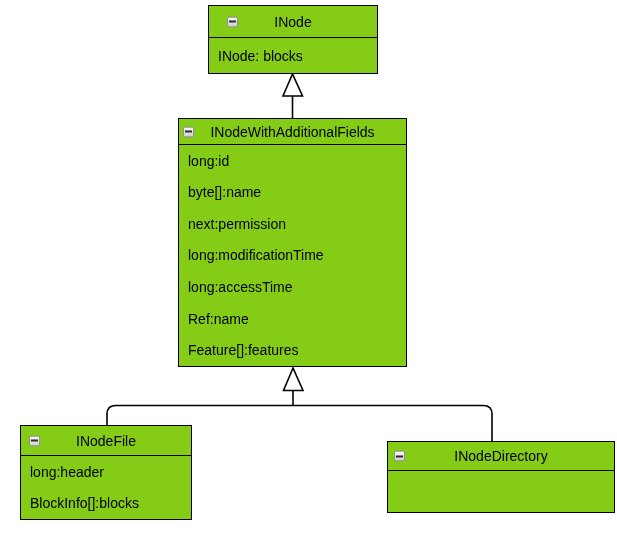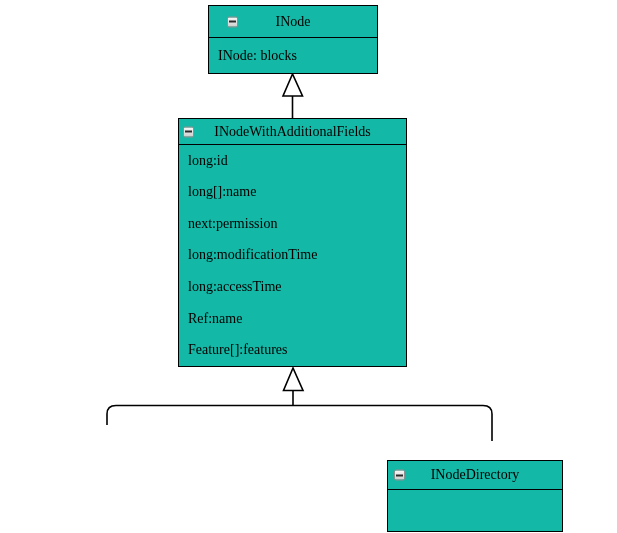--- a/index.html
+++ b/index.html
@@ -10,26 +10,25 @@
     font-family:"Liberation Sans", sans-serif;
     color:#000000;
     overflow:hidden;
   }
   .connectors{
     position:absolute;left:0;top:0;width:617px;height:533px;
     pointer-events:none;
   }
   .uml-class{
     position:absolute;
-    background:#14b8a6;
+    background:#84cc16;
     border:1.5px solid #000000;
     box-sizing:border-box;
     display:flex;
     flex-direction:column;
-    font-family:Liberation Serif, serif;
   }
   .title-bar{
     position:relative;
     flex:0 0 auto;
     display:flex;
     align-items:center;
     justify-content:center;
     border-bottom:1.5px solid #000000;
     box-sizing:border-box;
     font-size:14px;
@@ -94,31 +93,43 @@
 
   <div class="uml-class" style="left:178px;top:118px;width:229px;height:249px;">
     <div class="title-bar" style="height:26px;text-align:right;--icon-left:4px;">
       <span class="collapse-icon">
           <span class="minus"></span>
         </span>
       <span>INodeWithAdditionalFields</span>
     </div>
     <div class="fields">
       <div class="field">long:id</div>
-      <div class="field">long[]:name</div>
+      <div class="field">byte[]:name</div>
       <div class="field">next:permission</div>
       <div class="field">long:modificationTime</div>
       <div class="field">long:accessTime</div>
       <div class="field">Ref:name</div>
       <div class="field">Feature[]:features</div>
     </div>
   </div>
 
+  <div class="uml-class" style="left:20px;top:425px;width:172px;height:95px;">
+    <div class="title-bar" style="height:30px;--icon-left:8px;">
+      <span class="collapse-icon">
+          <span class="minus"></span>
+        </span>
+      <span>INodeFile</span>
+    </div>
+    <div class="fields">
+      <div class="field">long:header</div>
+      <div class="field">BlockInfo[]:blocks</div>
+    </div>
+  </div>
 
-  <div class="uml-class" style="left:387px;top:460px;width:176px;height:72px;">
+  <div class="uml-class" style="left:387px;top:441px;width:228px;height:72px;">
     <div class="title-bar" style="height:29px;--icon-left:6px;">
       <span class="collapse-icon">
           <span class="minus"></span>
         </span>
       <span>INodeDirectory</span>
     </div>
   </div>
 
 </div>
 

